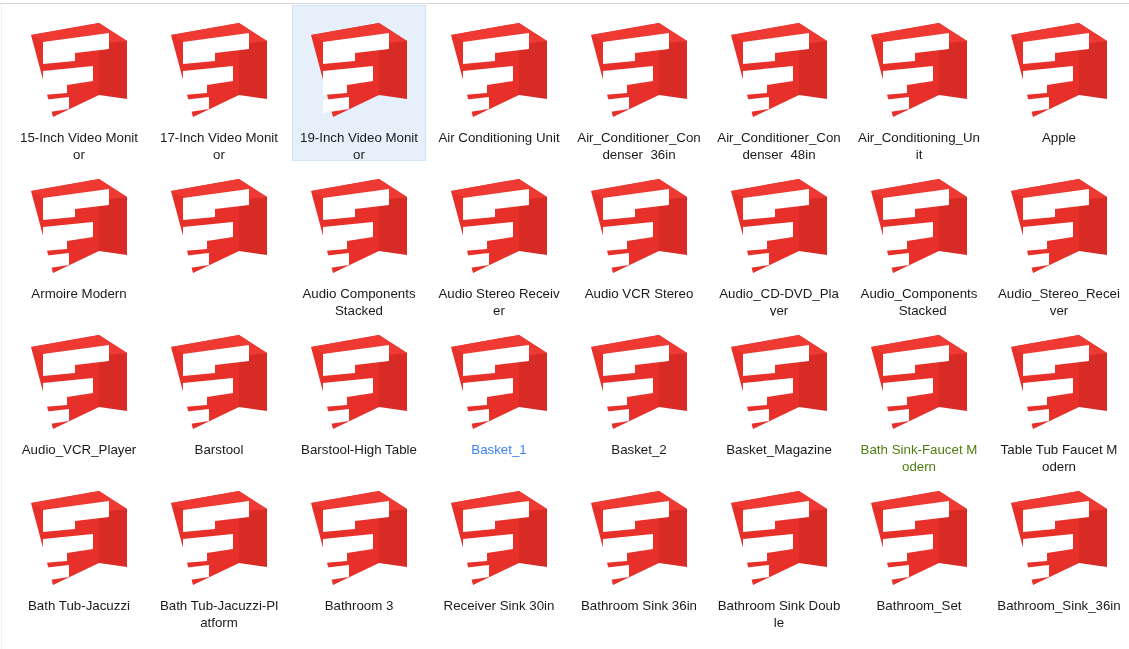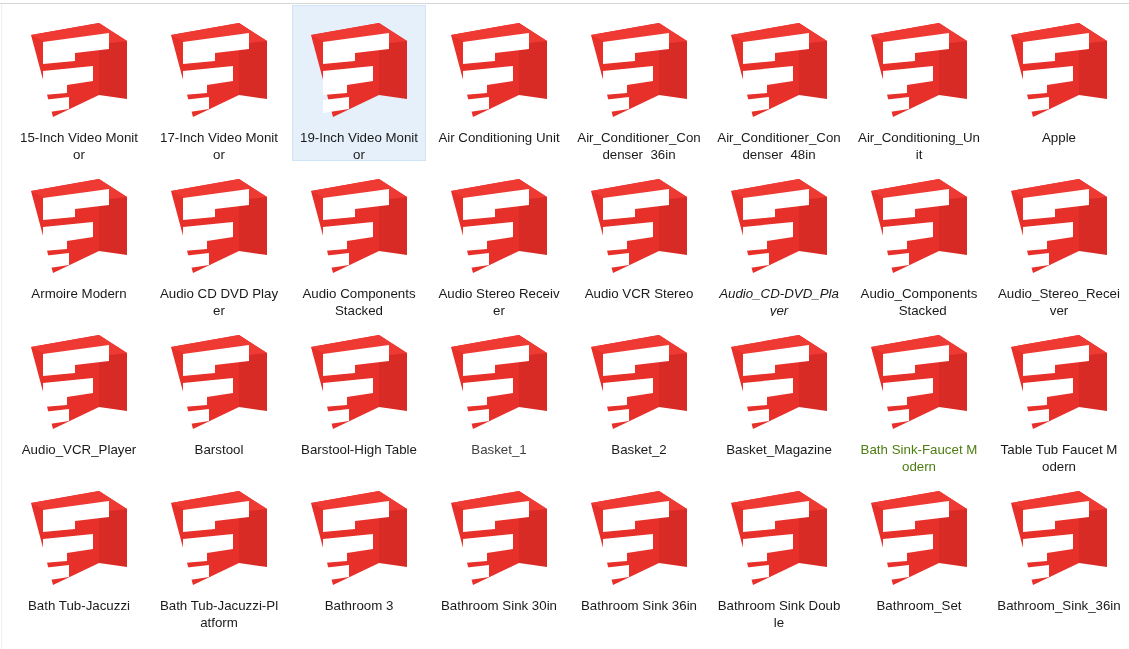--- a/index.html
+++ b/index.html
@@ -278,21 +278,20 @@
 
         <path class="f-top" d="M8 14 L76 2 L104 20 L36 28 Z" fill="#ef3a33"></path>
 
         <path class="cut" d="M20 21 L86 12 L86 28 L52 32 L52 40 L20 43 Z" fill="#ffffff"></path>
 
         <path class="cut" d="M20 50 L70 45 L70 60 L44 64 L44 72 L20 74 Z" fill="#ffffff"></path>
 
         <path class="cut" d="M20 79 L46 76 L46 88 L20 92 Z" fill="#ffffff"></path>
       </svg>
     </span>
-    <div class="tile-label" style="color: rgb(26, 26, 26);">Audio CD DVD Player</div>
   </div>
 
   <div class="tile">
     <span class="icon-wrap">
       <svg width="112" height="102" viewBox="0 0 112 102" aria-hidden="true">
 
         <path class="f-front" d="M8 14 L76 2 L76 74 L30 96 Z" fill="#e8302a"></path>
 
         <path class="f-side" d="M76 2 L104 20 L104 78 L76 74 Z" fill="#d92b26"></path>
 
@@ -358,21 +357,21 @@
 
         <path class="f-top" d="M8 14 L76 2 L104 20 L36 28 Z" fill="#ef3a33"></path>
 
         <path class="cut" d="M20 21 L86 12 L86 28 L52 32 L52 40 L20 43 Z" fill="#ffffff"></path>
 
         <path class="cut" d="M20 50 L70 45 L70 60 L44 64 L44 72 L20 74 Z" fill="#ffffff"></path>
 
         <path class="cut" d="M20 79 L46 76 L46 88 L20 92 Z" fill="#ffffff"></path>
       </svg>
     </span>
-    <div class="tile-label" style="color: rgb(26, 26, 26); font-style: italic;">Audio_CD-DVD_Player</div>
+    <div class="tile-label" style="color: rgb(26, 26, 26);">Audio_CD-DVD_Player</div>
   </div>
 
   <div class="tile">
     <span class="icon-wrap">
       <svg width="112" height="102" viewBox="0 0 112 102" aria-hidden="true">
 
         <path class="f-front" d="M8 14 L76 2 L76 74 L30 96 Z" fill="#e8302a"></path>
 
         <path class="f-side" d="M76 2 L104 20 L104 78 L76 74 Z" fill="#d92b26"></path>
 
@@ -478,21 +477,21 @@
 
         <path class="f-top" d="M8 14 L76 2 L104 20 L36 28 Z" fill="#ef3a33"></path>
 
         <path class="cut" d="M20 21 L86 12 L86 28 L52 32 L52 40 L20 43 Z" fill="#ffffff"></path>
 
         <path class="cut" d="M20 50 L70 45 L70 60 L44 64 L44 72 L20 74 Z" fill="#ffffff"></path>
 
         <path class="cut" d="M20 79 L46 76 L46 88 L20 92 Z" fill="#ffffff"></path>
       </svg>
     </span>
-    <div class="tile-label" style="color: #404040;">Basket_1</div>
+    <div class="tile-label" style="color: #3b82f6;">Basket_1</div>
   </div>
 
   <div class="tile">
     <span class="icon-wrap">
       <svg width="112" height="102" viewBox="0 0 112 102" aria-hidden="true">
 
         <path class="f-front" d="M8 14 L76 2 L76 74 L30 96 Z" fill="#e8302a"></path>
 
         <path class="f-side" d="M76 2 L104 20 L104 78 L76 74 Z" fill="#d92b26"></path>
 
@@ -638,21 +637,21 @@
 
         <path class="f-top" d="M8 14 L76 2 L104 20 L36 28 Z" fill="#ef3a33"></path>
 
         <path class="cut" d="M20 21 L86 12 L86 28 L52 32 L52 40 L20 43 Z" fill="#ffffff"></path>
 
         <path class="cut" d="M20 50 L70 45 L70 60 L44 64 L44 72 L20 74 Z" fill="#ffffff"></path>
 
         <path class="cut" d="M20 79 L46 76 L46 88 L20 92 Z" fill="#ffffff"></path>
       </svg>
     </span>
-    <div class="tile-label" style="color: rgb(26, 26, 26);">Bathroom Sink 30in</div>
+    <div class="tile-label" style="color: rgb(26, 26, 26);">Receiver Sink 30in</div>
   </div>
 
   <div class="tile">
     <span class="icon-wrap">
       <svg width="112" height="102" viewBox="0 0 112 102" aria-hidden="true">
 
         <path class="f-front" d="M8 14 L76 2 L76 74 L30 96 Z" fill="#e8302a"></path>
 
         <path class="f-side" d="M76 2 L104 20 L104 78 L76 74 Z" fill="#d92b26"></path>
 

